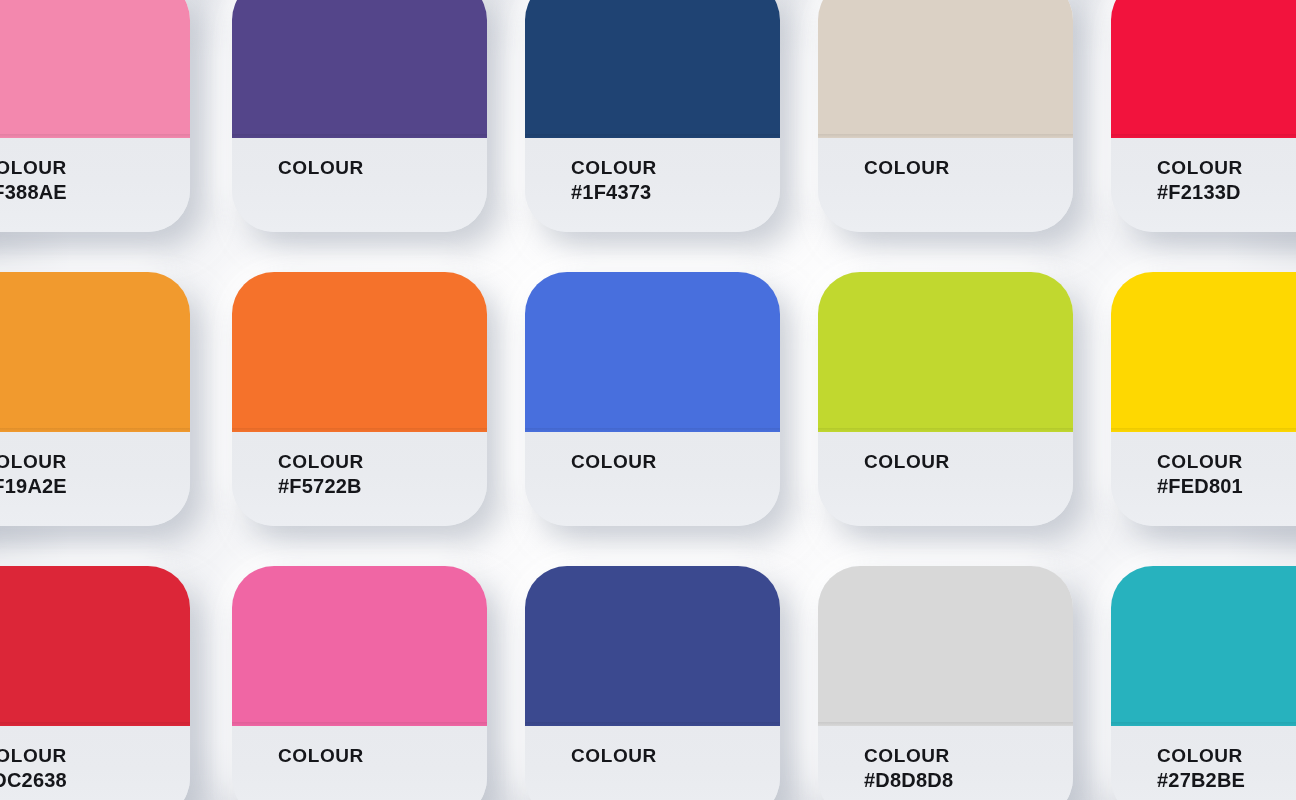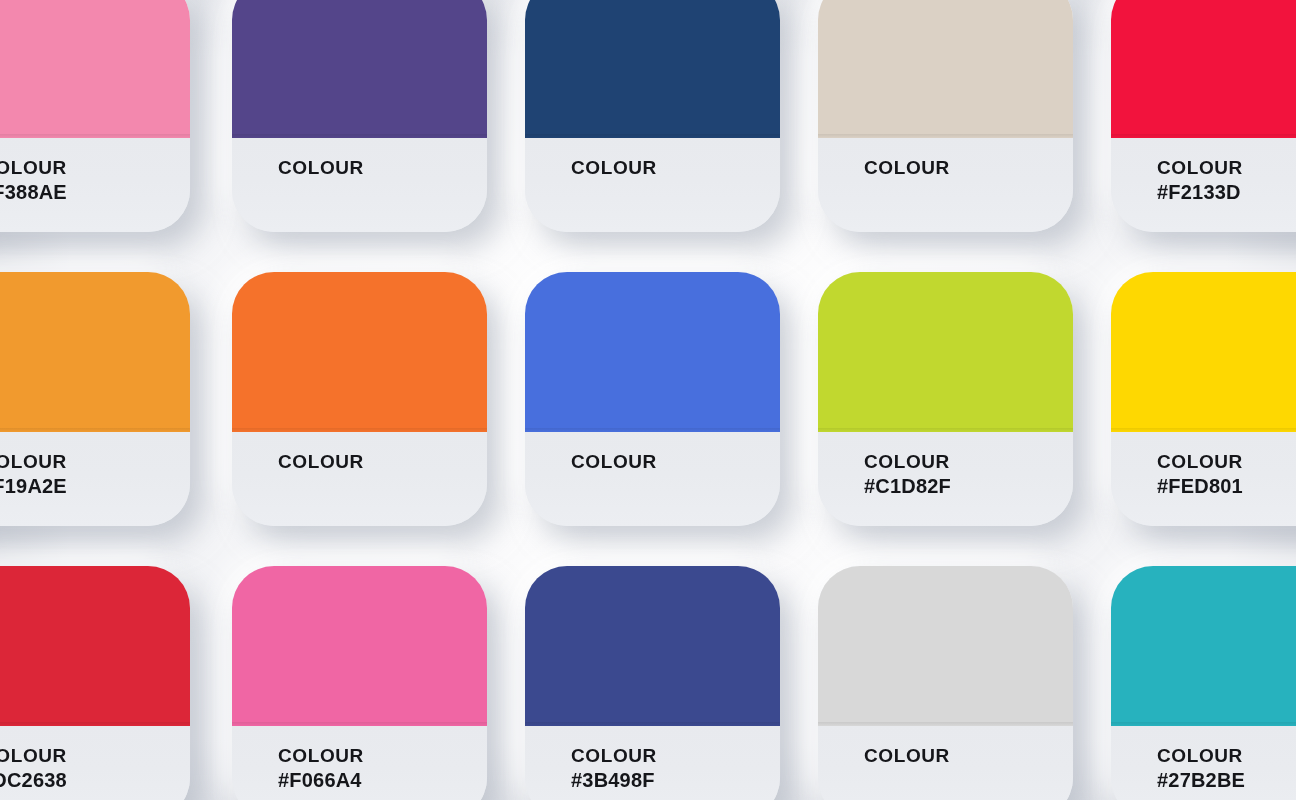--- a/index.html
+++ b/index.html
@@ -107,20 +107,21 @@
     <div class="card c2 r1">
       <div class="swatch" style="background: rgb(84, 69, 138);"></div>
       <div class="label">
         <span class="lbl-word">COLOUR</span>
       </div>
     </div>
     <div class="card c3 r1">
       <div class="swatch" style="background: rgb(31, 67, 115);"></div>
       <div class="label">
         <span class="lbl-word">COLOUR</span>
+        <span class="lbl-hex">#1F4373</span>
       </div>
     </div>
     <div class="card c4 r1">
       <div class="swatch" style="background: rgb(219, 209, 197);"></div>
       <div class="label">
         <span class="lbl-word">COLOUR</span>
       </div>
     </div>
     <div class="card c5 r1">
       <div class="swatch" style="background: rgb(242, 19, 61);"></div>
@@ -133,67 +134,66 @@
       <div class="swatch" style="background: rgb(241, 154, 46);"></div>
       <div class="label">
         <span class="lbl-word">COLOUR</span>
         <span class="lbl-hex">#F19A2E</span>
       </div>
     </div>
     <div class="card c2 r2">
       <div class="swatch" style="background: rgb(245, 114, 43);"></div>
       <div class="label">
         <span class="lbl-word">COLOUR</span>
+        <span class="lbl-hex">#F5722B</span>
       </div>
     </div>
     <div class="card c3 r2">
       <div class="swatch" style="background: rgb(72, 111, 221);"></div>
       <div class="label">
         <span class="lbl-word">COLOUR</span>
       </div>
     </div>
     <div class="card c4 r2">
       <div class="swatch" style="background: rgb(193, 216, 47);"></div>
       <div class="label">
         <span class="lbl-word">COLOUR</span>
-        <span class="lbl-hex">#C1D82F</span>
       </div>
     </div>
     <div class="card c5 r2">
       <div class="swatch" style="background: rgb(254, 216, 1);"></div>
       <div class="label">
         <span class="lbl-word">COLOUR</span>
         <span class="lbl-hex">#FED801</span>
       </div>
     </div>
     <div class="card c1 r3">
       <div class="swatch" style="background: rgb(220, 38, 56);"></div>
       <div class="label">
         <span class="lbl-word">COLOUR</span>
         <span class="lbl-hex">#DC2638</span>
       </div>
     </div>
     <div class="card c2 r3">
       <div class="swatch" style="background: rgb(240, 102, 164);"></div>
       <div class="label">
         <span class="lbl-word">COLOUR</span>
-        <span class="lbl-hex">#F066A4</span>
       </div>
     </div>
     <div class="card c3 r3">
       <div class="swatch" style="background: rgb(59, 73, 143);"></div>
       <div class="label">
         <span class="lbl-word">COLOUR</span>
-        <span class="lbl-hex">#3B498F</span>
       </div>
     </div>
     <div class="card c4 r3">
       <div class="swatch" style="background: rgb(216, 216, 216);"></div>
       <div class="label">
         <span class="lbl-word">COLOUR</span>
+        <span class="lbl-hex">#D8D8D8</span>
       </div>
     </div>
     <div class="card c5 r3">
       <div class="swatch" style="background: rgb(39, 178, 190);"></div>
       <div class="label">
         <span class="lbl-word">COLOUR</span>
         <span class="lbl-hex">#27B2BE</span>
       </div>
     </div>
   </div>

